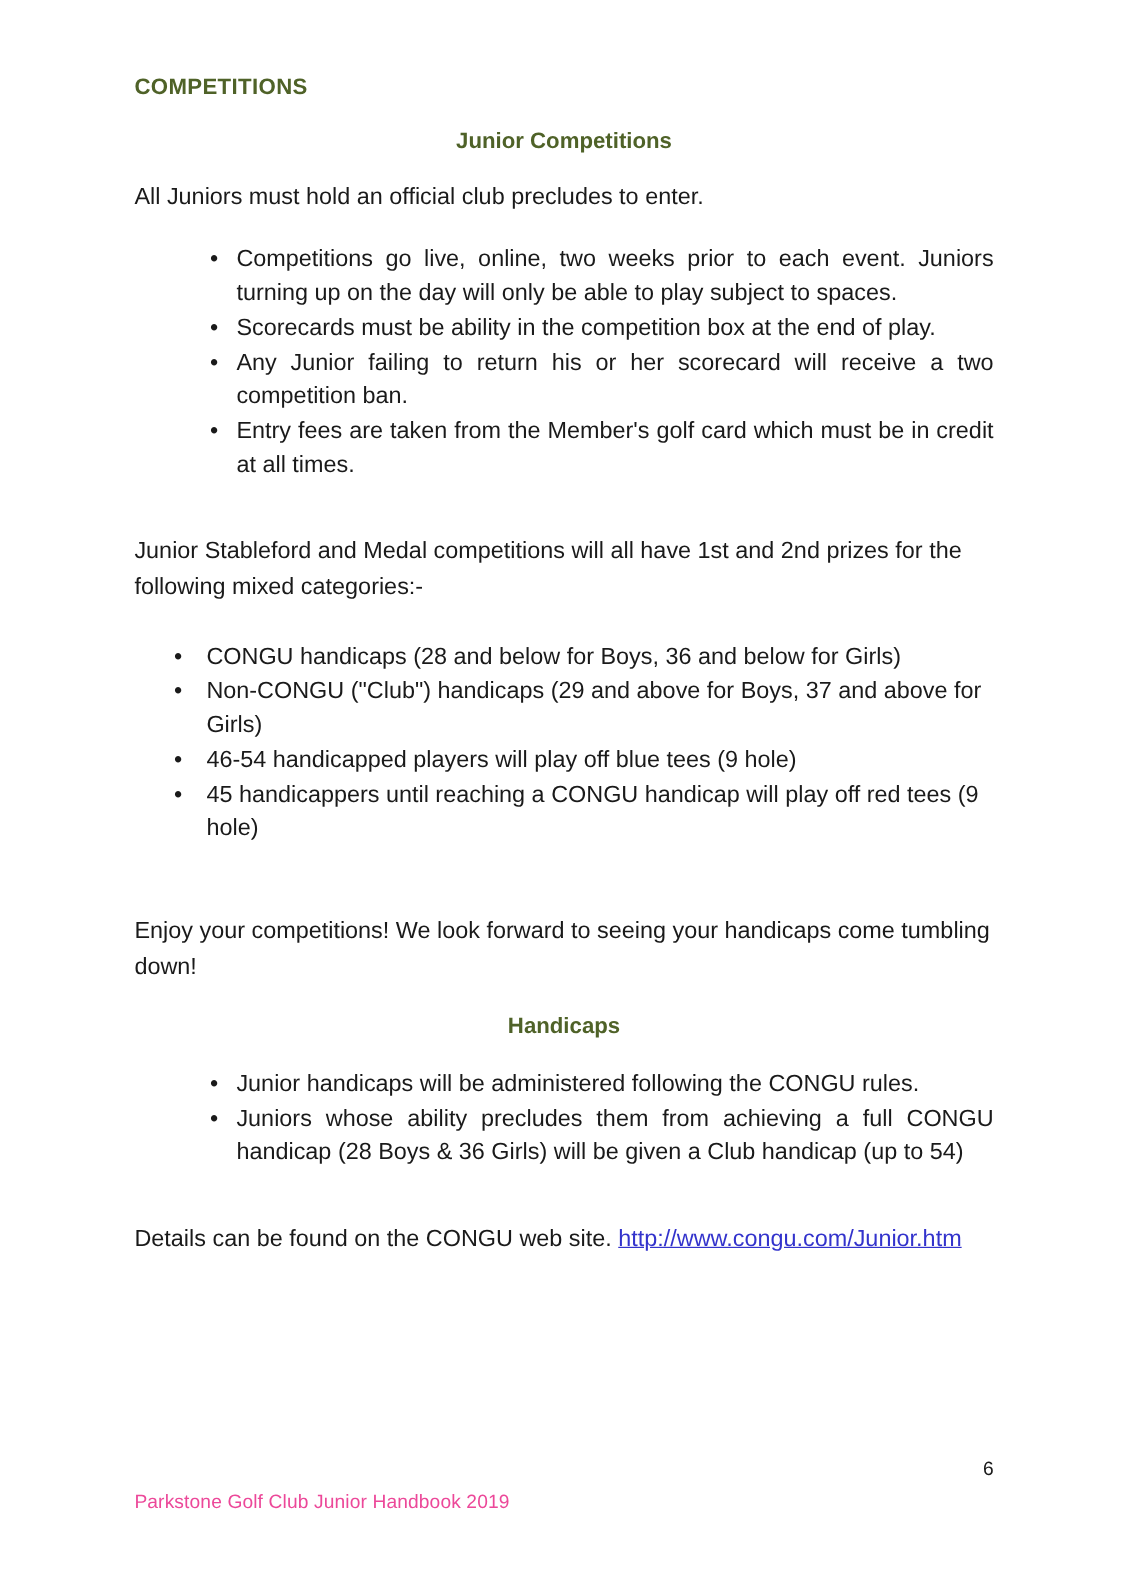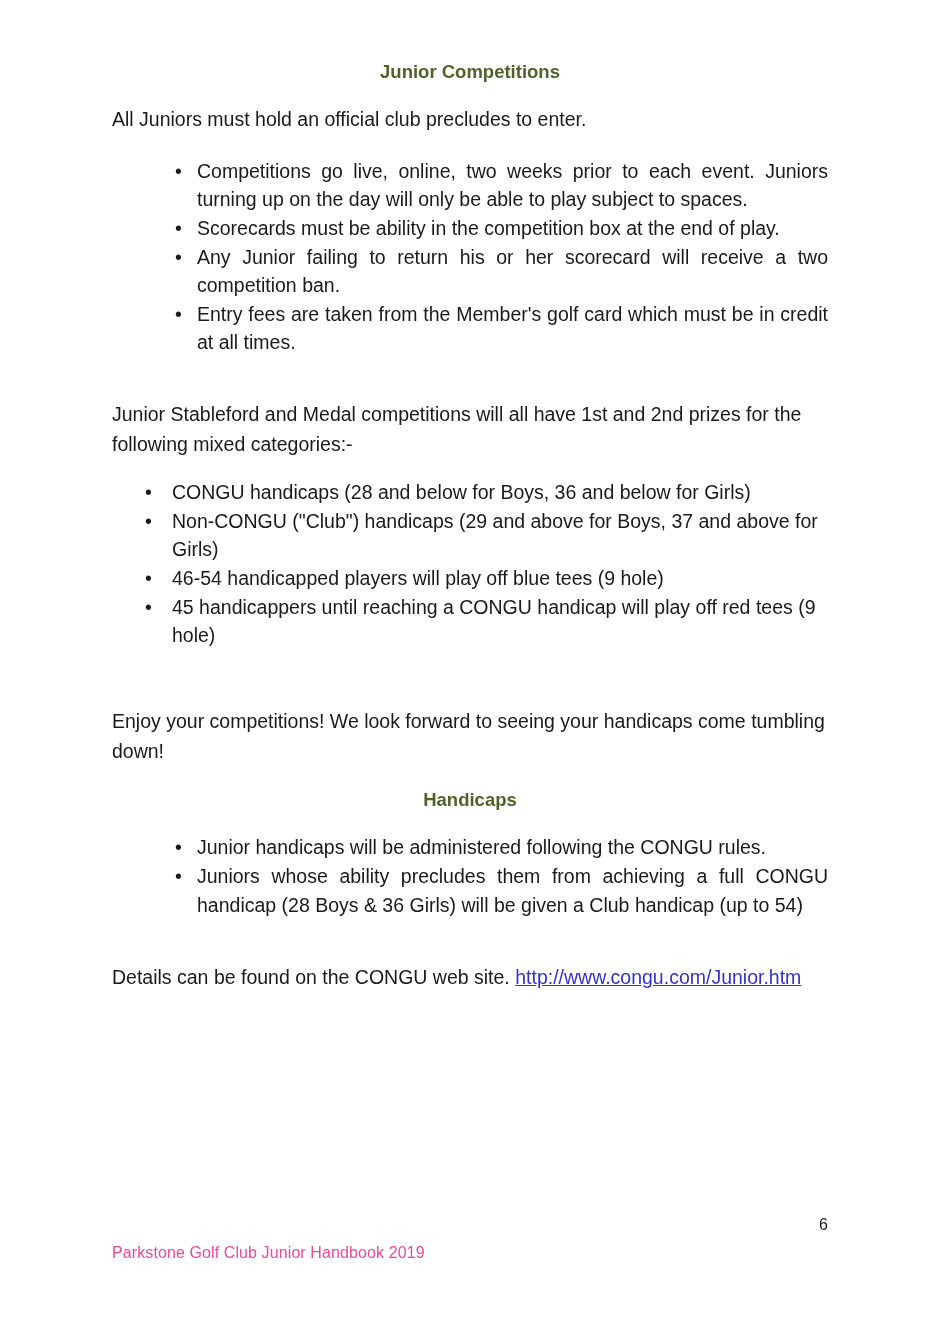--- a/index.html
+++ b/index.html
@@ -50,21 +50,21 @@
     color: #1a1a1a;
     line-height: 1.52;
     margin: 0 0 22px 0;
     text-align: justify;
     text-justify: inter-word;
   }
   p.body-text.left {
     text-align: left;
   }
   p.body-text.tight {
-    margin-bottom: 18px;
+    margin-bottom: 28px;
   }
 
   
   ul.bullets {
     list-style: none;
     margin: 0 0 18px 0;
     padding: 0;
   }
   ul.bullets li {
     position: relative;
@@ -145,20 +145,21 @@
     letter-spacing: 0.1px;
   }
 </style>
 </head>
 <body>
 
 <div class="page">
 
   <div class="content">
 
+    <h1 class="section-heading">COMPETITIONS</h1>
 
 
     <h2 class="sub-heading">Junior Competitions</h2>
 
     <p class="body-text left">All Juniors must hold an official club precludes to enter.</p>
 
     <ul class="bullets indent-deep">
       <li>
         <span class="bullet-dot">•</span>
         <span class="li-text">Competitions go live, online, two weeks prior to each event. Juniors turning up on the day will only be able to play subject to spaces.</span>

